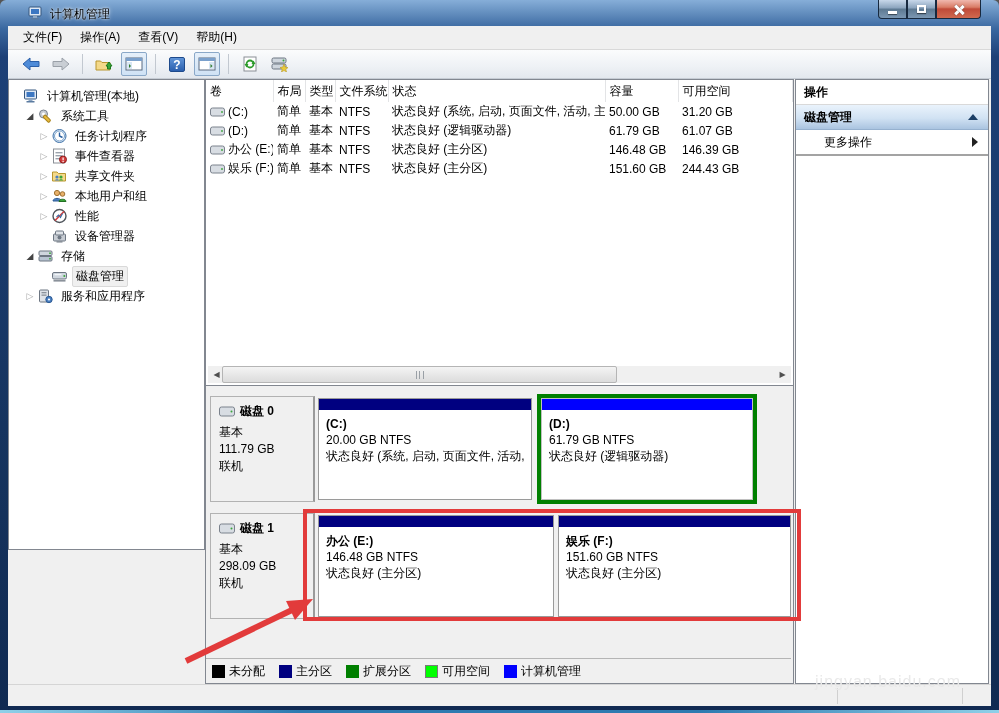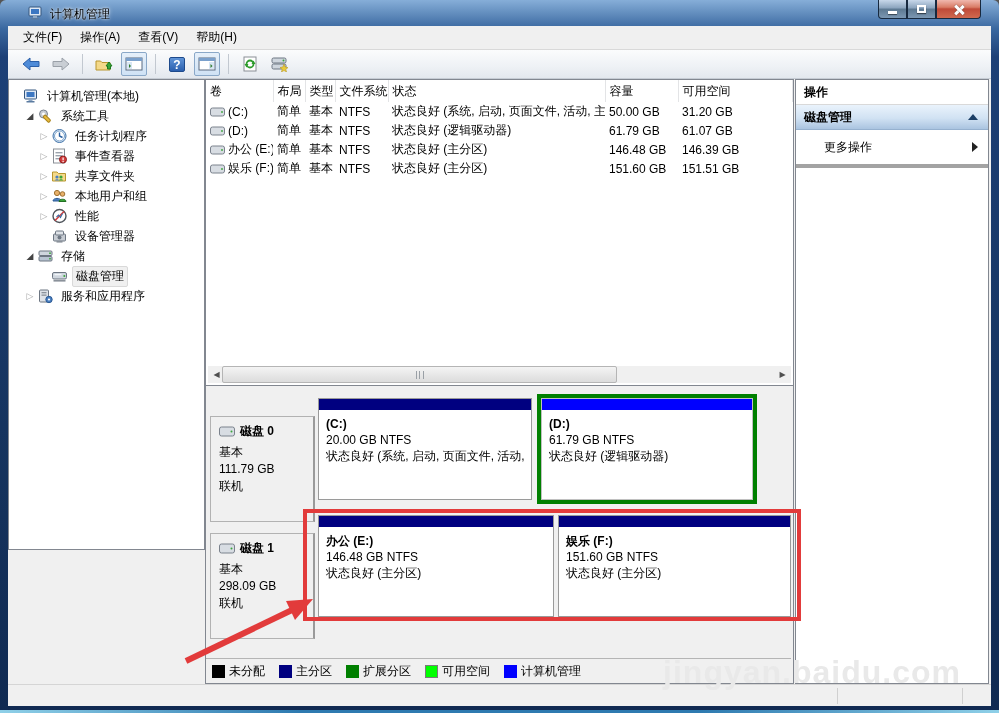--- a/index.html
+++ b/index.html
@@ -60,21 +60,21 @@
   table.vt td { padding:1px 4px; height:18px; white-space:nowrap; overflow:hidden; }
   .vol-cell { display:flex; align-items:center; gap:3px; }
   .drive-ico { width:15px; height:10px; flex:0 0 15px; }
   .hscroll { position:absolute; left:2px; bottom:2px; width:583px; height:17px; background:#f0f0f0; display:flex; align-items:center; }
   .harrow { width:17px; height:17px; display:flex; align-items:center; justify-content:center; color:#505050; font-size:8px; }
   .hthumb { position:absolute; left:14px; top:0; width:395px; height:17px; background:linear-gradient(180deg,#f4f4f4,#dcdcdc); border:1px solid #b5b5b5; border-radius:2px; display:flex; align-items:center; justify-content:center; }
   .grip { width:8px; height:8px; border-left:1px solid #9aa0a6; border-right:1px solid #9aa0a6; background:linear-gradient(#9aa0a6,#9aa0a6) center/1px 100% no-repeat; }
 
   
   .disk-area { position:absolute; left:0; top:305px; width:587px; height:298px; background:#f0f0f0; border-top:1px solid #828790; }
-  .disk-label { position:absolute; background:#f0f0f0; border:1px solid #b2b2b2; border-right:2px solid #9a9a9a; padding:6px 8px; width:105px; height:106px;margin-top:20px; }
+  .disk-label { position:absolute; background:#f0f0f0; border:1px solid #b2b2b2; border-right:2px solid #9a9a9a; padding:6px 8px; width:105px; height:106px; }
   .disk-label .dname { display:flex; align-items:center; gap:5px; font-weight:bold; margin-bottom:4px; }
   .disk-label div { line-height:17px; }
   .part { position:absolute; border:1px solid #9a9a9a; background:#fff; height:102px; }
   .pstrip { height:13px; border-bottom:2px solid #fff; }
   .strip-primary { background:#000080; }
   .strip-logical { background:#0000ff; }
   .pbody { padding:4px 7px; line-height:16px; white-space:nowrap; overflow:hidden; }
   .pbody .plabel { font-weight:bold; }
   .ext-wrap { position:absolute; border:4px solid #008000; height:110px; }
   .ext-wrap .part { position:absolute; left:0; top:0; border:1px solid #c0c0c0; }
@@ -83,30 +83,30 @@
   .leg-item { display:flex; align-items:center; gap:4px; }
   .sw { width:13px; height:13px; display:inline-block; }
   .sw-unalloc { background:#000000; } .sw-primary { background:#000080; }
   .sw-extended { background:#008000; } .sw-free { background:#00ff00; border:1px solid #7a7a7a; }
   .sw-logical { background:#0000ff; }
 
   
   .ap-title { height:25px; display:flex; align-items:center; padding-left:8px; font-weight:bold; border-bottom:1px solid #d9d9d9; }
   .ap-section { height:25px; display:flex; align-items:center; justify-content:space-between; padding:0 10px 0 8px; font-weight:bold;
                 background:linear-gradient(180deg,#eaf3fc 0%, #d1e2f3 55%, #aac4e0 100%); border-bottom:1px solid #96b1cf; }
-  .ap-more { height:38px; display:flex; align-items:center; justify-content:space-between; padding:0 10px 0 28px; border-bottom:4px solid #a3a3a3; }
+  .ap-more { height:26px; display:flex; align-items:center; justify-content:space-between; padding:0 10px 0 28px; border-bottom:2px solid #a3a3a3; }
   .tri-up { width:0;height:0;border-left:5px solid transparent;border-right:5px solid transparent;border-bottom:6px solid #1c3f66; }
   .tri-right { width:0;height:0;border-top:5px solid transparent;border-bottom:5px solid transparent;border-left:6px solid #222; }
 
   
   .red-rect { position:absolute; left:303px; top:509px; width:498px; height:112px; border:4px solid #e23b3b; z-index:50; pointer-events:none; }
   .arrow-svg { position:absolute; left:0; top:0; z-index:55; pointer-events:none; }
   .watermark { position:absolute; right:38px; bottom:22px; z-index:40; pointer-events:none; text-align:center; color:#e4e4e4; }
   .wm-row { display:flex; align-items:center; gap:2px; font-weight:bold; font-size:36px; letter-spacing:1px; }
-  .wm-url { font-size:32px; font-weight:bold; color:#e9e9e9; margin-top:-4px; letter-spacing:1px;margin-left:40px; }
+  .wm-url { font-size:16px; font-weight:normal; color:#e9e9e9; margin-top:-4px; letter-spacing:1px;margin-left:40px; }
 </style>
 </head>
 <body>
 
 <div id="root">
 
   <div class="titlebar">
     <svg class="title-icon" viewBox="0 0 16 16">
       <rect x="1" y="2" width="12" height="9" rx="1" fill="#dfe9f5" stroke="#35567e"></rect>
       <rect x="3" y="4" width="8" height="5" fill="#3c77c2"></rect>
@@ -394,21 +394,21 @@
                     <circle cx="12" cy="5" r="0.9" fill="#3aa53a"></circle>
                   </svg>
                   <span>娱乐 (F:)</span>
                 </span>
               </td>
             <td>简单</td>
               <td>基本</td>
               <td>NTFS</td>
             <td>状态良好 (主分区)</td>
               <td>151.60 GB</td>
-              <td>151.51 GB</td>
+              <td>244.43 GB</td>
           </tr>
         </tbody>
       </table>
 
       <div class="hscroll">
         <div class="harrow" style="position:absolute;left:0;">◀</div>
         <div class="hthumb">
             <div class="grip"></div>
           </div>
         <div class="harrow" style="position:absolute;right:0;">▶</div>

